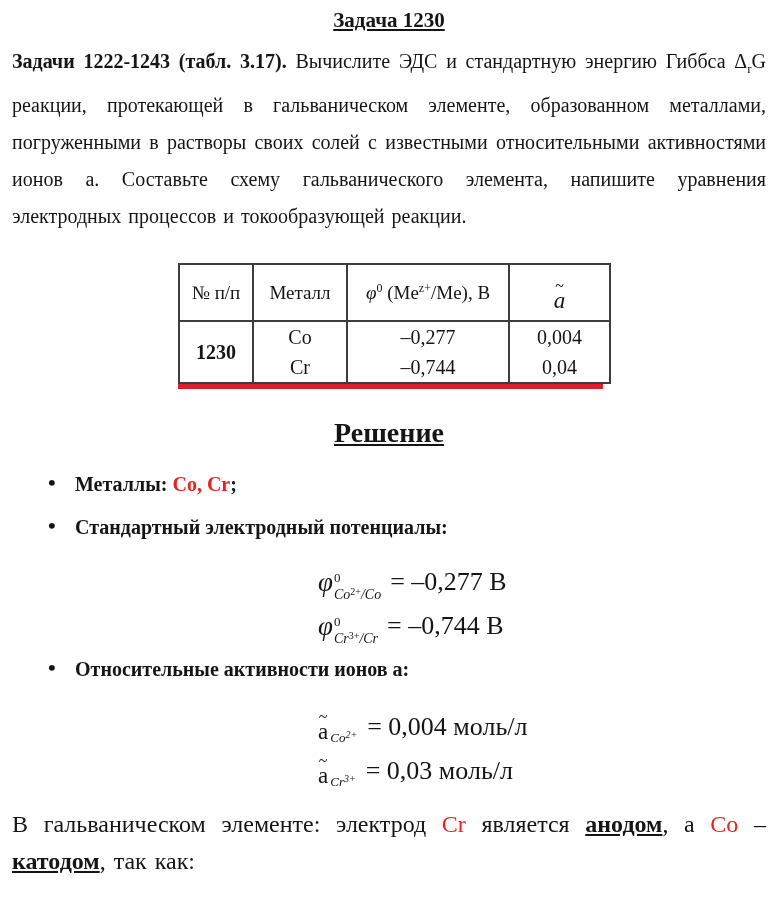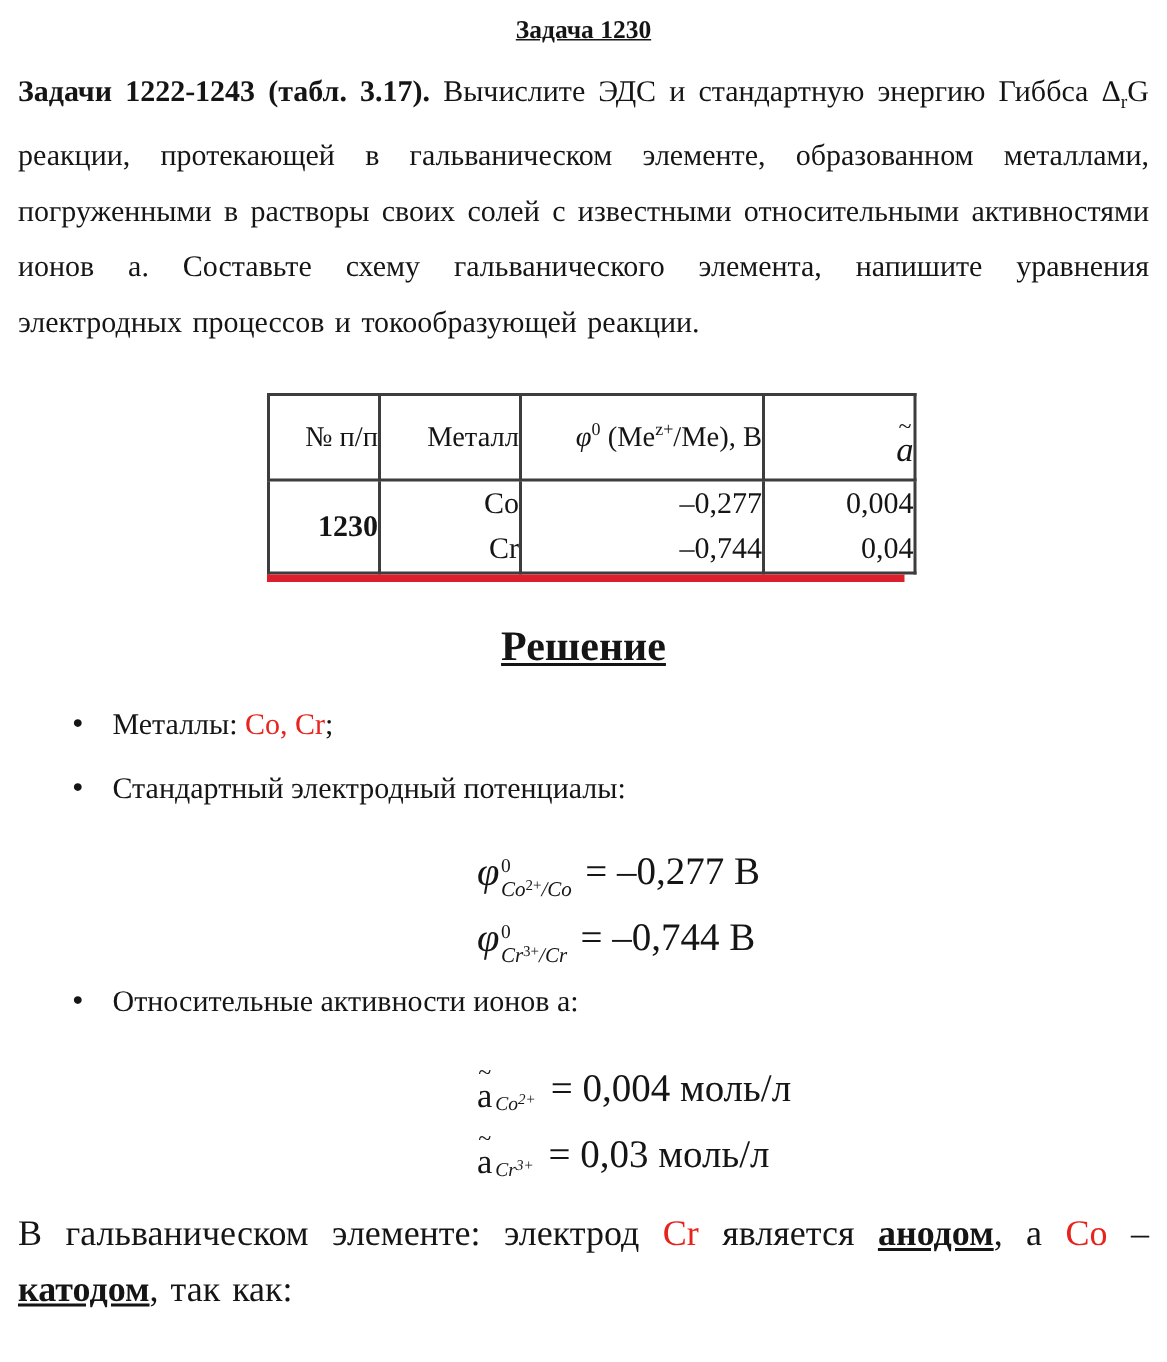--- a/index.html
+++ b/index.html
@@ -17,37 +17,37 @@
     color:var(--ink);
     font-family:"Liberation Serif", serif;
   }
   .u{text-decoration:underline;}
   .it{font-style:italic;}
   .red{color:var(--red-text);}
   .bu{font-weight:bold;text-decoration:underline;}
 
   h1.doc-title{
     margin:6px 0 0 0;
-    font-size:17px;line-height:28px;
+    font-size:21px;line-height:28px;
     font-weight:bold;text-align:center;
   }
   p.intro{
     margin:9px 12px 0 12px;
     font-size:20px;line-height:37px;
     text-align:justify;word-spacing:2px;
   }
   p.intro sub{font-size:13px;}
 
   .tablewrap{margin:28px 0 0 178px;width:425px;}
   table.ptable{
     border-collapse:collapse;table-layout:fixed;width:423px;
   }
   table.ptable th, table.ptable td{
     border:2px solid var(--border-dark);
-    text-align:right;vertical-align:middle;
+    text-align:center;vertical-align:middle;
     padding:0;
   }
   table.ptable th{font-weight:normal;font-size:19px;height:55px;}
   table.ptable td{font-size:20px;height:60px;}
   th.col-num{width:72px;}
   th.col-metal{width:92px;}
   th.col-phi{width:160px;}
   th.col-act{width:99px;}
   td.cell-num{font-weight:bold;font-size:21px;font-family:Liberation Serif, serif;}
   .twoline div{line-height:30px;}
@@ -56,21 +56,21 @@
 
   h2.solution-title{
     margin:31px 0 0 0;
     font-size:28px;line-height:26px;
     font-weight:bold;text-align:center;
   }
 
   .bullet{
     position:relative;
     padding-left:75px;margin-right:12px;
-    font-size:20px;line-height:26px;
+    font-size:20px;line-height:26px;font-weight:bold;
   }
   .bullet::before{
     content:"\2022";
     position:absolute;left:48px;top:-1px;
     font-size:22px;
   }
   .bullet.b1{margin-top:25px;}
   .bullet.b2{margin-top:17px;}
   .bullet.b3{margin-top:8px;}
 

